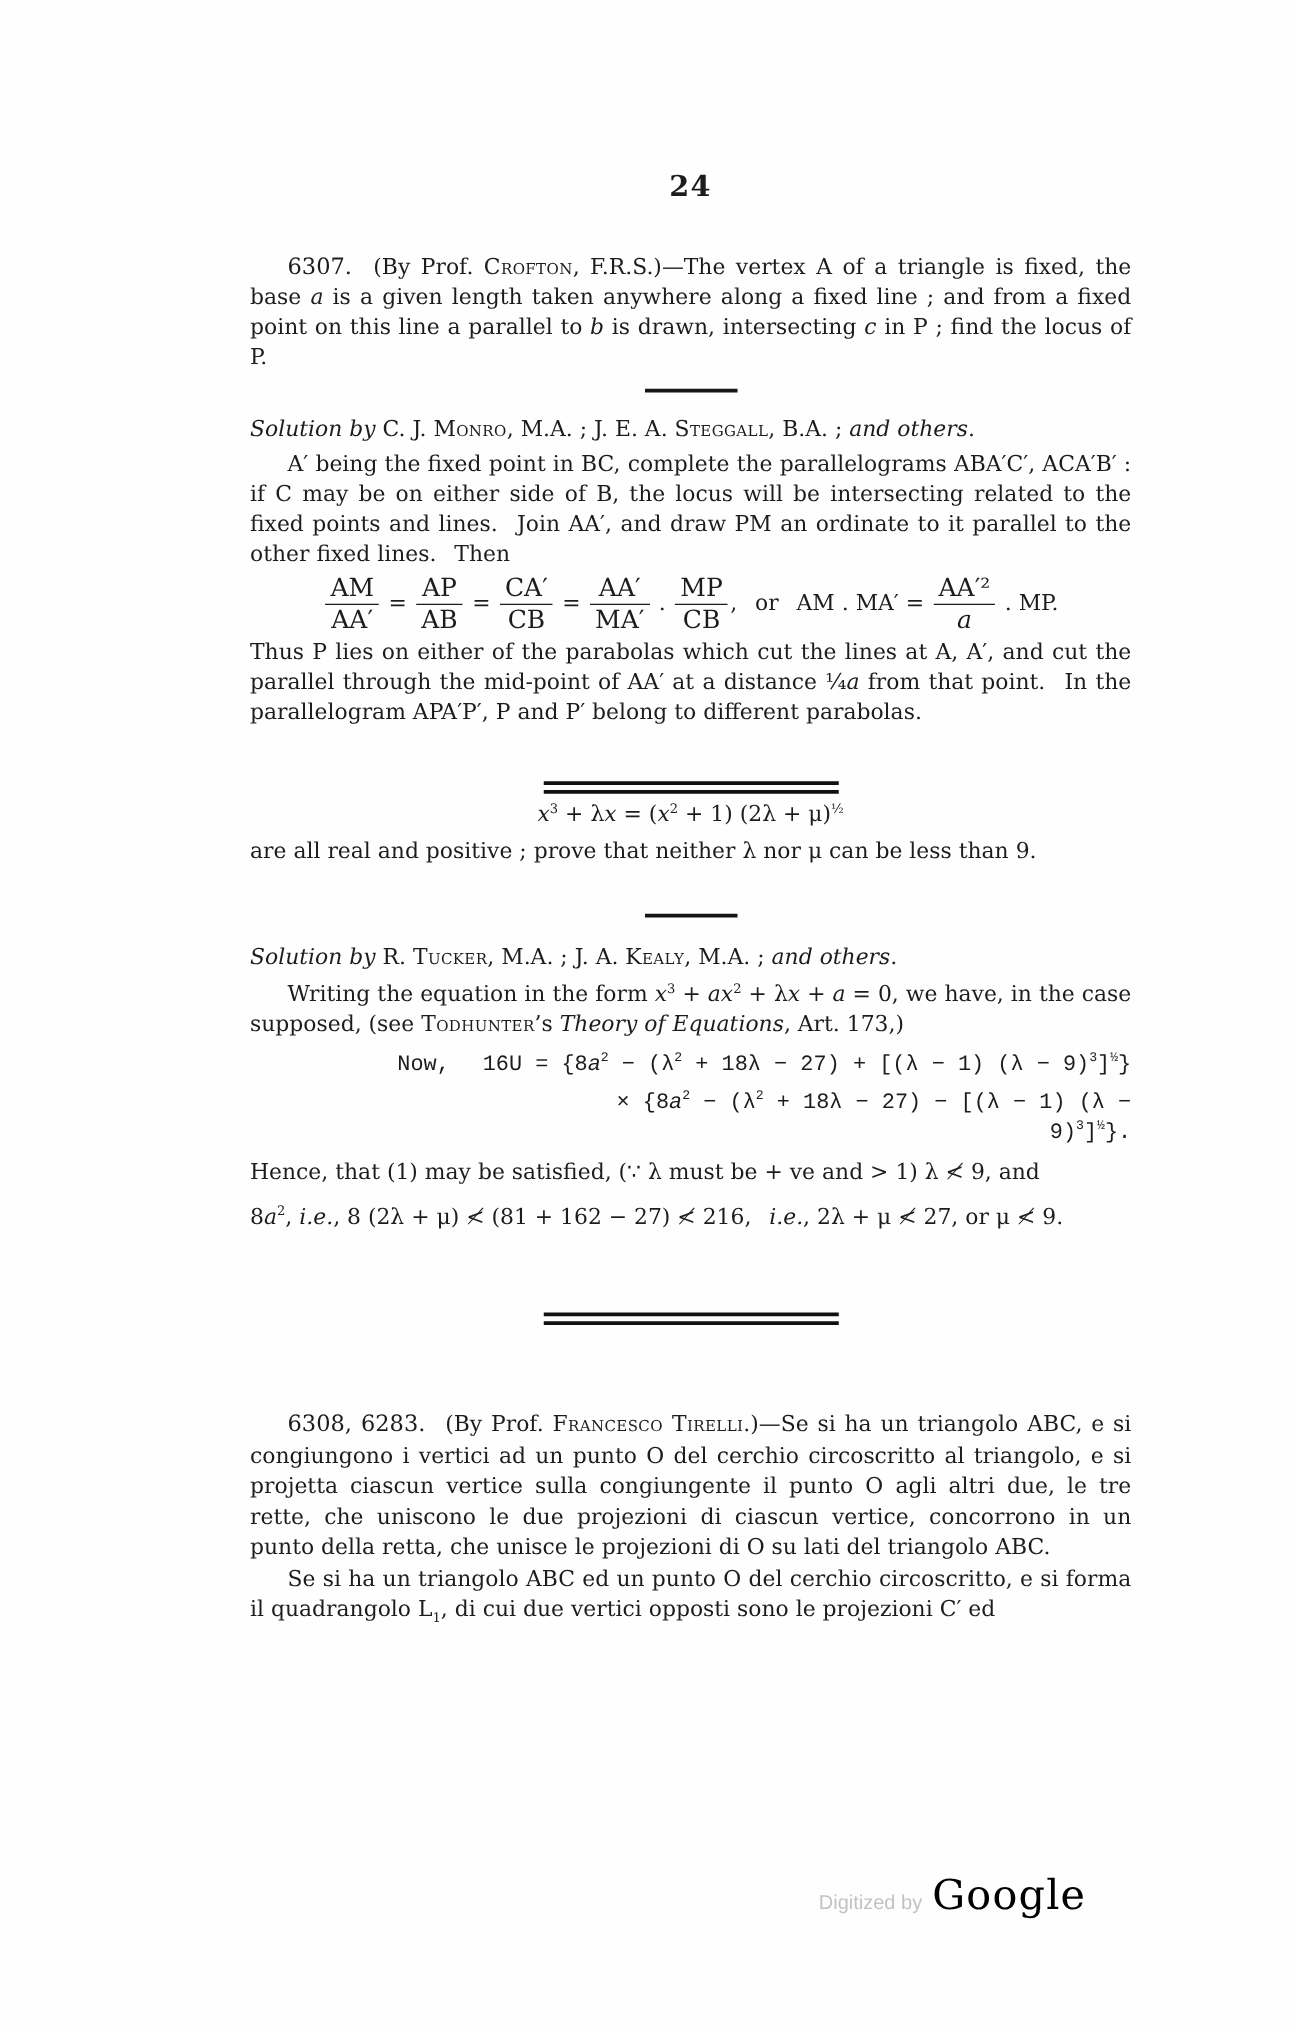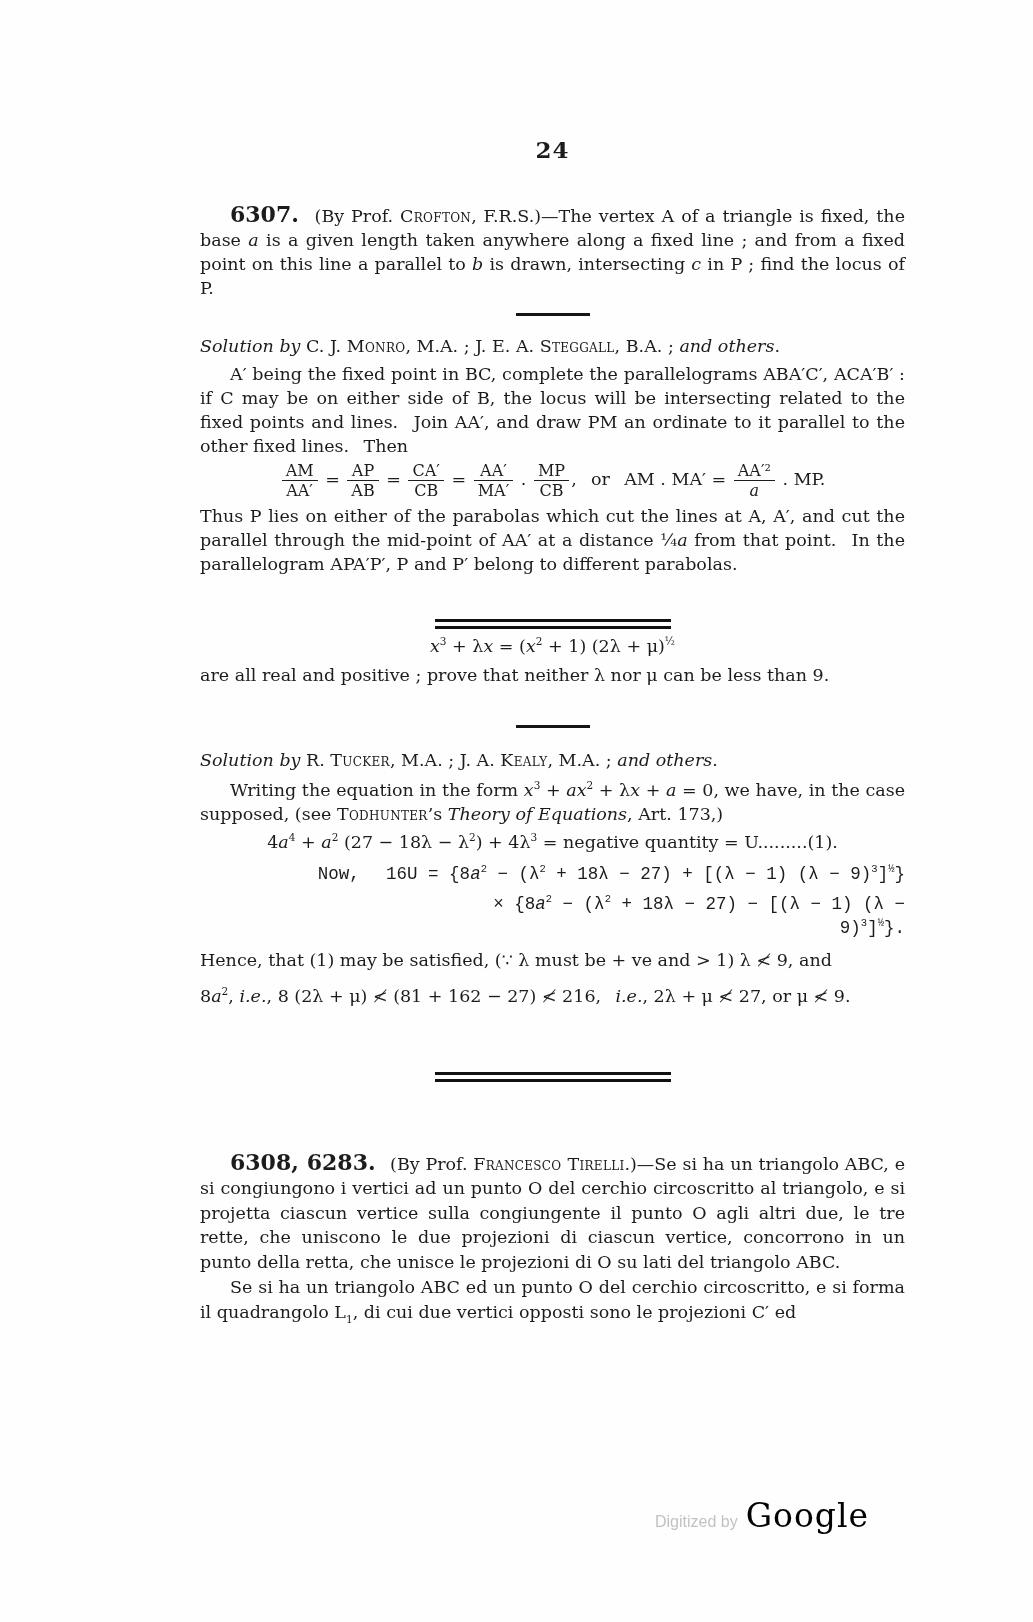--- a/index.html
+++ b/index.html
@@ -19,38 +19,38 @@
     text-align:center;
     font-weight:bold;
     font-size:23px;
     letter-spacing:1px;
     padding-top:138px;
   }
   p.para{margin:0;text-align:justify;}
   p.indent{text-indent:30px;}
   .solhead{text-align:center;}
   .i{font-style:italic;}
-  .b{font-weight:bold;font-size:22px;}
+  .b{font-weight:normal;font-size:18px;}
   .sc{font-variant:small-caps;letter-spacing:.3px;}
   .sup{font-size:60%;vertical-align:super;line-height:0;}
   .sub{font-size:60%;vertical-align:sub;line-height:0;}
   .rule-single{
     width:74px;height:3px;background:#151515;
     margin:13px auto 0 auto;
   }
   .rule-double{
     width:236px;height:4px;
     border-top:3px solid #111;border-bottom:3px solid #111;
     margin:0 auto;
   }
   .eq{margin:0;text-align:center;}
   .eq-left{text-align:right;font-family:Liberation Mono, monospace;}
   .frac{
     display:inline-block;text-align:center;vertical-align:middle;
-    line-height:1.08;margin:0 2px;font-size:16px;
+    line-height:1.08;margin:0 2px;font-size:20px;
   }
   .frac .num{display:block;padding:0 4px 1px 4px;border-bottom:1.6px solid #1c1c1c;}
   .frac .den{display:block;padding:1px 4px 0 4px;}
   .watermark{
     position:absolute;left:655px;top:1504px;
     display:flex;align-items:baseline;gap:8px;
     white-space:nowrap;
   }
   .wm-pre{
     font-family:"Liberation Sans","DejaVu Sans",sans-serif;
@@ -87,21 +87,20 @@
     <div class="eq" style="margin-top:5px;"><span class="i">x</span><span class="sup">3</span><span> + λ</span><span class="i">x</span><span> = (</span><span class="i">x</span><span class="sup">2</span><span> + 1) (2λ + μ)</span><span class="sup">½</span></div>
 
     <p class="para" style="margin-top:5px;"><span>are all real and positive ; prove that neither λ nor μ can be less than 9.</span></p>
 
     <div class="rule-single" style="margin-top:38px;"></div>
 
     <p class="para solhead" style="margin-top:20px;"><span class="i">Solution by</span><span> R. </span><span class="sc">Tucker</span><span>, M.A. ; J. A. </span><span class="sc">Kealy</span><span>, M.A. ; </span><span class="i">and others</span><span>.</span></p>
 
     <p class="para indent" style="margin-top:6px;"><span>Writing the equation in the form </span><span class="i">x</span><span class="sup">3</span><span> + </span><span class="i">ax</span><span class="sup">2</span><span> + λ</span><span class="i">x</span><span> + </span><span class="i">a</span><span> = 0, we have, in the case supposed, (see </span><span class="sc">Todhunter</span><span>’s </span><span class="i">Theory of Equations</span><span>, Art. 173,)</span></p>
 
-    <div class="eq" style="margin-top:4px;"><span>4</span><span class="i">a</span><span class="sup">4</span><span> + </span><span class="i">a</span><span class="sup">2</span><span> (27 − 18λ − λ</span><span class="sup">2</span><span>) + 4λ</span><span class="sup">3</span><span> = negative quantity = U.........(1).</span></div>
 
     <div class="eq eq-left" style="margin-top:8px;padding-left:28px;"><span>Now,  16U = {8</span><span class="i">a</span><span class="sup">2</span><span> − (λ</span><span class="sup">2</span><span> + 18λ − 27) + [(λ − 1) (λ − 9)</span><span class="sup">3</span><span>]</span><span class="sup">½</span><span>}</span></div>
 
     <div class="eq eq-left" style="margin-top:6px;padding-left:266px;"><span>× {8</span><span class="i">a</span><span class="sup">2</span><span> − (λ</span><span class="sup">2</span><span> + 18λ − 27) − [(λ − 1) (λ − 9)</span><span class="sup">3</span><span>]</span><span class="sup">½</span><span>}.</span></div>
 
     <p class="para" style="margin-top:8px;"><span>Hence, that (1) may be satisfied, (∵ λ must be + ve and &gt; 1) λ ≮ 9, and</span></p>
 
     <p class="para" style="margin-top:12px;"><span>8</span><span class="i">a</span><span class="sup">2</span><span>, </span><span class="i">i.e.</span><span>, 8 (2λ + μ) ≮ (81 + 162 − 27) ≮ 216,  </span><span class="i">i.e.</span><span>, 2λ + μ ≮ 27, or μ ≮ 9.</span></p>
 
     <div class="rule-double" style="margin-top:64px;"></div>

